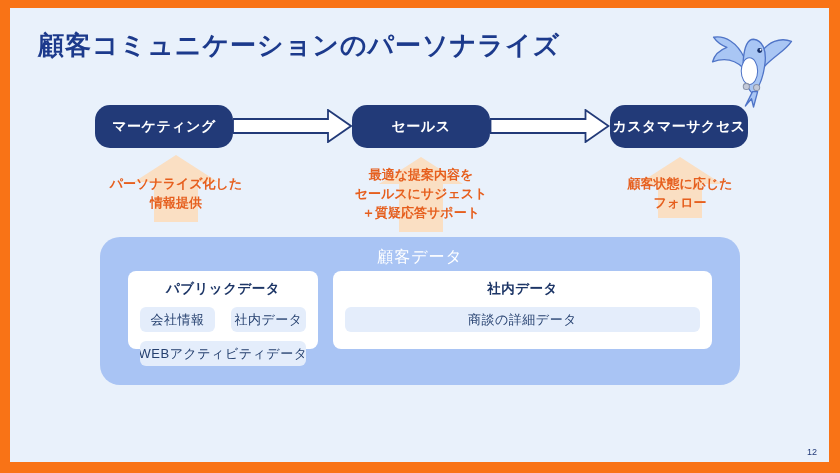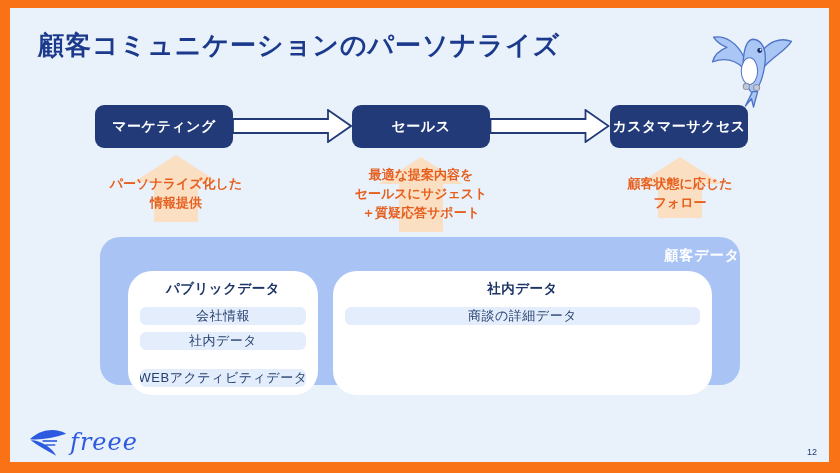--- a/index.html
+++ b/index.html
@@ -6,48 +6,48 @@
   body { font-family:"Liberation Sans", sans-serif; background:#ffffff; }
   .page { position:relative; width:840px; height:473px; background:#f97316; overflow:hidden; }
   .slide { position:absolute; left:10px; top:8px; width:819px; height:454px; background:#e9f1fb; }
 
   .title { position:absolute; left:28px; top:20px; font-size:26px; font-weight:600;
            color:#1c3a8c; letter-spacing:1px; }
 
   .mascot { position:absolute; left:698px; top:20px; width:88px; height:80px; }
 
   .stage { position:absolute; top:97px; width:138px; height:43px; background:#223a78;
-           border-radius:9px; display:flex; align-items:center; justify-content:center;
+           border-radius:15px; display:flex; align-items:center; justify-content:center;
            color:#ffffff; font-size:14px; font-weight:bold; letter-spacing:0.5px; }
   .stage1 { left:85px; } .stage2 { left:342px; } .stage3 { left:600px; }
 
   .flow-arrow { position:absolute; top:101px; height:34px; }
   .flow-arrow.a1 { left:223px; width:119px; }
   .flow-arrow.a2 { left:480px; width:120px; }
 
   .up-arrow { position:absolute; }
   .up1 { left:124px; top:147px; width:84px; height:67px; }
   .up2 { left:369px; top:149px; width:84px; height:75px; }
   .up3 { left:628px; top:149px; width:84px; height:61px; }
 
   .benefit { position:absolute; width:200px; text-align:center; font-size:13px;
              font-weight:bold; color:#e65f1e; line-height:1.45; white-space:pre-line; }
   .b1 { left:66px; top:167px; } .b2 { left:311px; top:158px; } .b3 { left:570px; top:167px; }
 
   .panel { position:absolute; left:90px; top:229px; width:640px; height:148px;
            background:#a9c4f4; border-radius:20px; }
-  .panel-label { position:absolute; left:0; right:0; top:10px; text-align:right;
-                 color:#ffffff; font-size:14px; font-weight:bold; letter-spacing:1px; }
-  .card { position:absolute; top:34px; height:124px; background:#ffffff; border-radius:24px;
+  .panel-label { position:absolute; left:0; right:0; top:10px; text-align:center;
+                 color:#ffffff; font-size:16px; font-weight:normal; letter-spacing:1px; }
+  .card { position:absolute; top:34px; height:78px; background:#ffffff; border-radius:8px;
           padding:9px 12px 10px; display:flex; flex-direction:column; }
   .card-public { left:28px; width:190px; }
   .card-internal { left:233px; width:379px; }
   .card-title { text-align:center; font-size:13.5px; font-weight:bold; color:#1c3566;
                 margin-bottom:9px; letter-spacing:0.5px; }
-  .chip-row { display:flex; gap:7px; margin-bottom:19px;flex-direction:column; }
+  .chip-row { display:flex; gap:16px; margin-bottom:9px; }
   .chip { flex:1; height:25px; background:#e4edfb; border-radius:6px; display:flex;
           align-items:center; justify-content:center; font-size:13px; color:#25406f;
           letter-spacing:0.5px; white-space:nowrap; overflow:hidden; }
 
   .footer-logo { position:absolute; left:18px; top:418px; display:flex; align-items:center; }
   .brand-text { font-family:"DejaVu Serif", serif; font-style:italic; font-size:24px;
                 color:#2d5be0; margin-left:2px; letter-spacing:1px; }
   .page-number { position:absolute; right:12px; bottom:5px; font-size:9px; color:#223a78; }
 </style>
 </head>
@@ -116,25 +116,16 @@
       </div>
 
       <div class="card card-internal">
         <div class="card-title">社内データ</div>
         <div class="chip-row">
           <div class="chip">商談の詳細データ</div>
         </div>
       </div>
     </div>
 
-    <div class="footer-logo">
-      <svg width="40" height="32" viewBox="0 0 44 32">
-        <path d="M42,7 C30,0 14,2 2,13 C14,14 27,12 42,7 Z" fill="#2d5be0"></path>
-        <path d="M3,14 C11,20 20,25 31,31 C26,22 16,16 6,14 Z" fill="#2d5be0"></path>
-        <rect x="16" y="14" width="16" height="1.8" fill="#2d5be0"></rect>
-        <rect x="19" y="18.5" width="11" height="1.6" fill="#2d5be0"></rect>
-      </svg>
-      <span class="brand-text">freee</span>
-    </div>
 
     <div class="page-number">12</div>
   </div>
 </div>
 
 </body></html>

